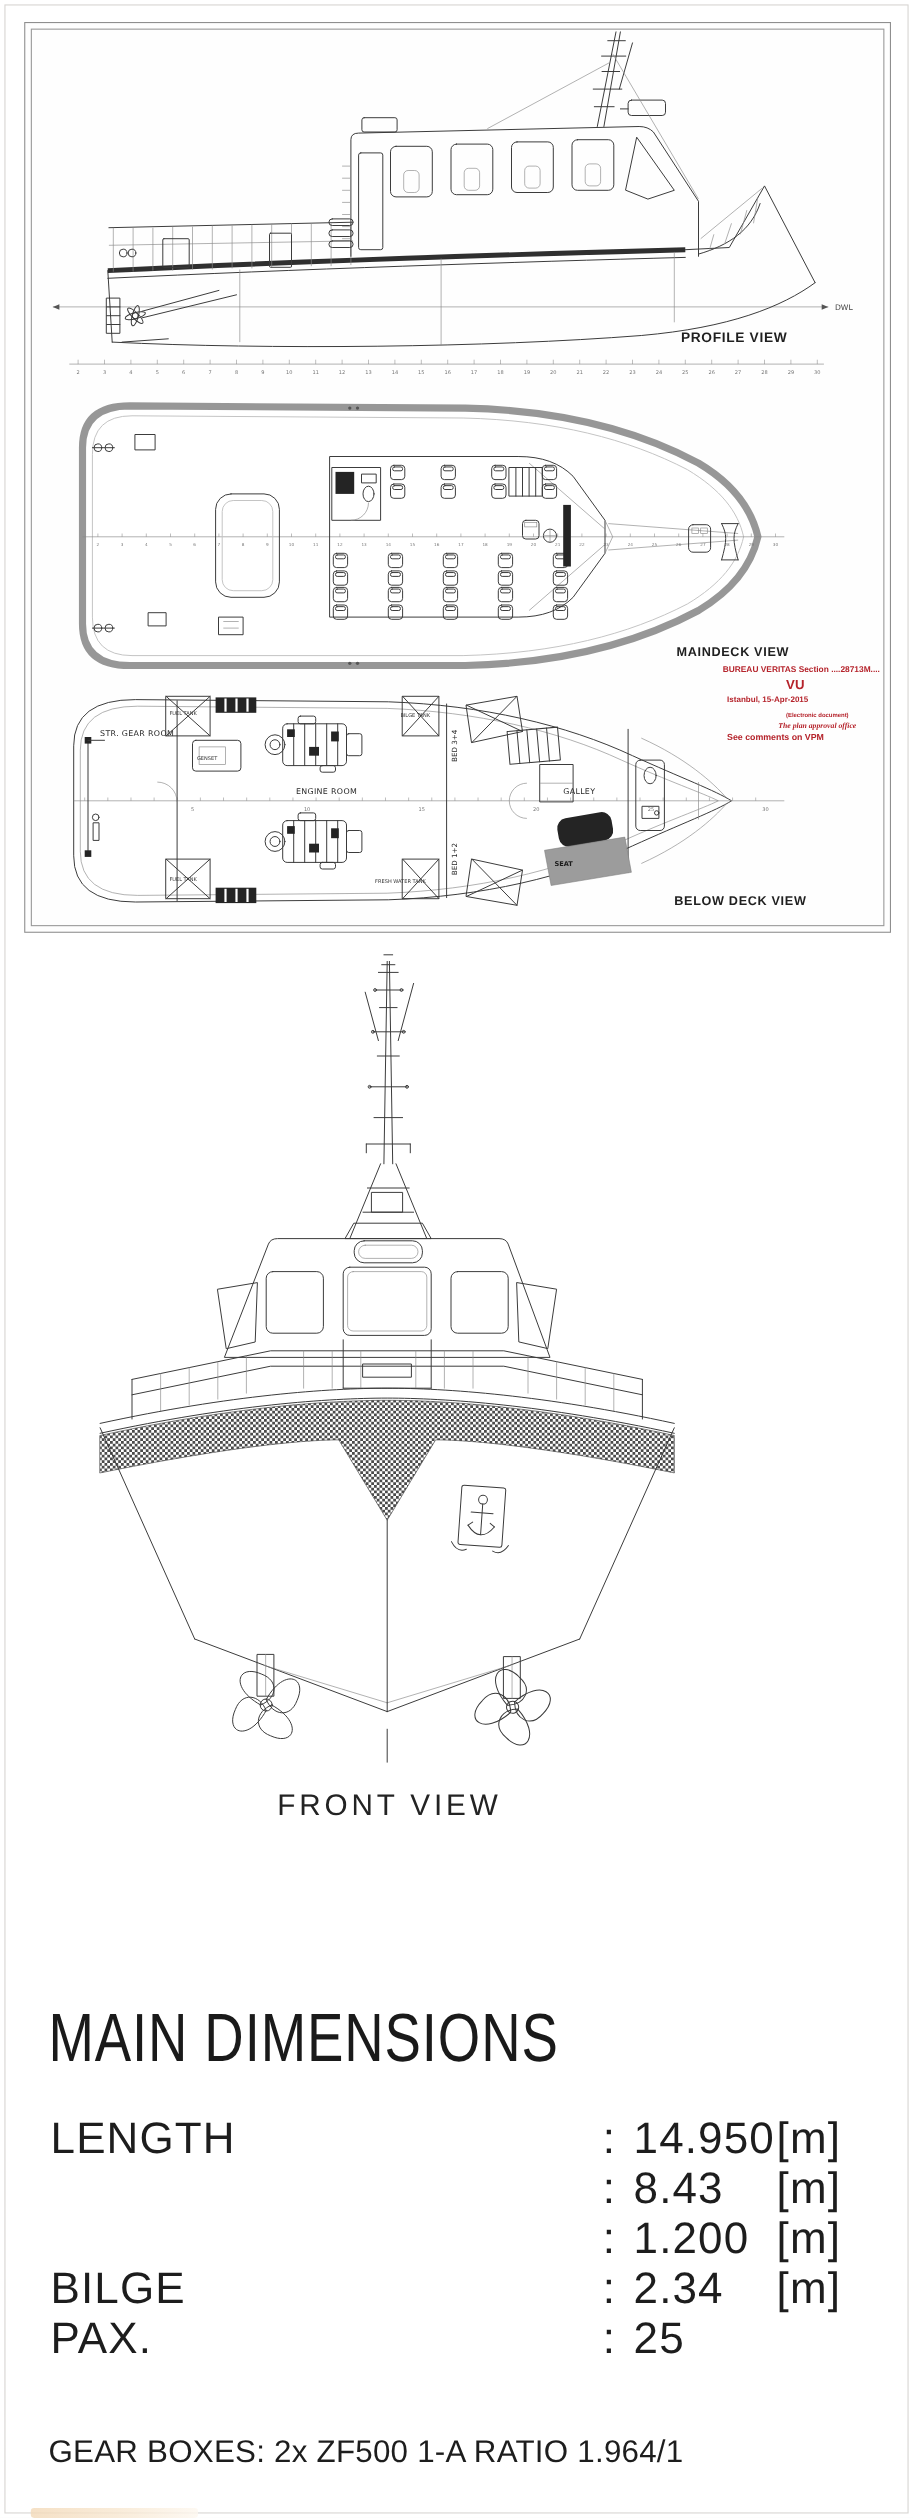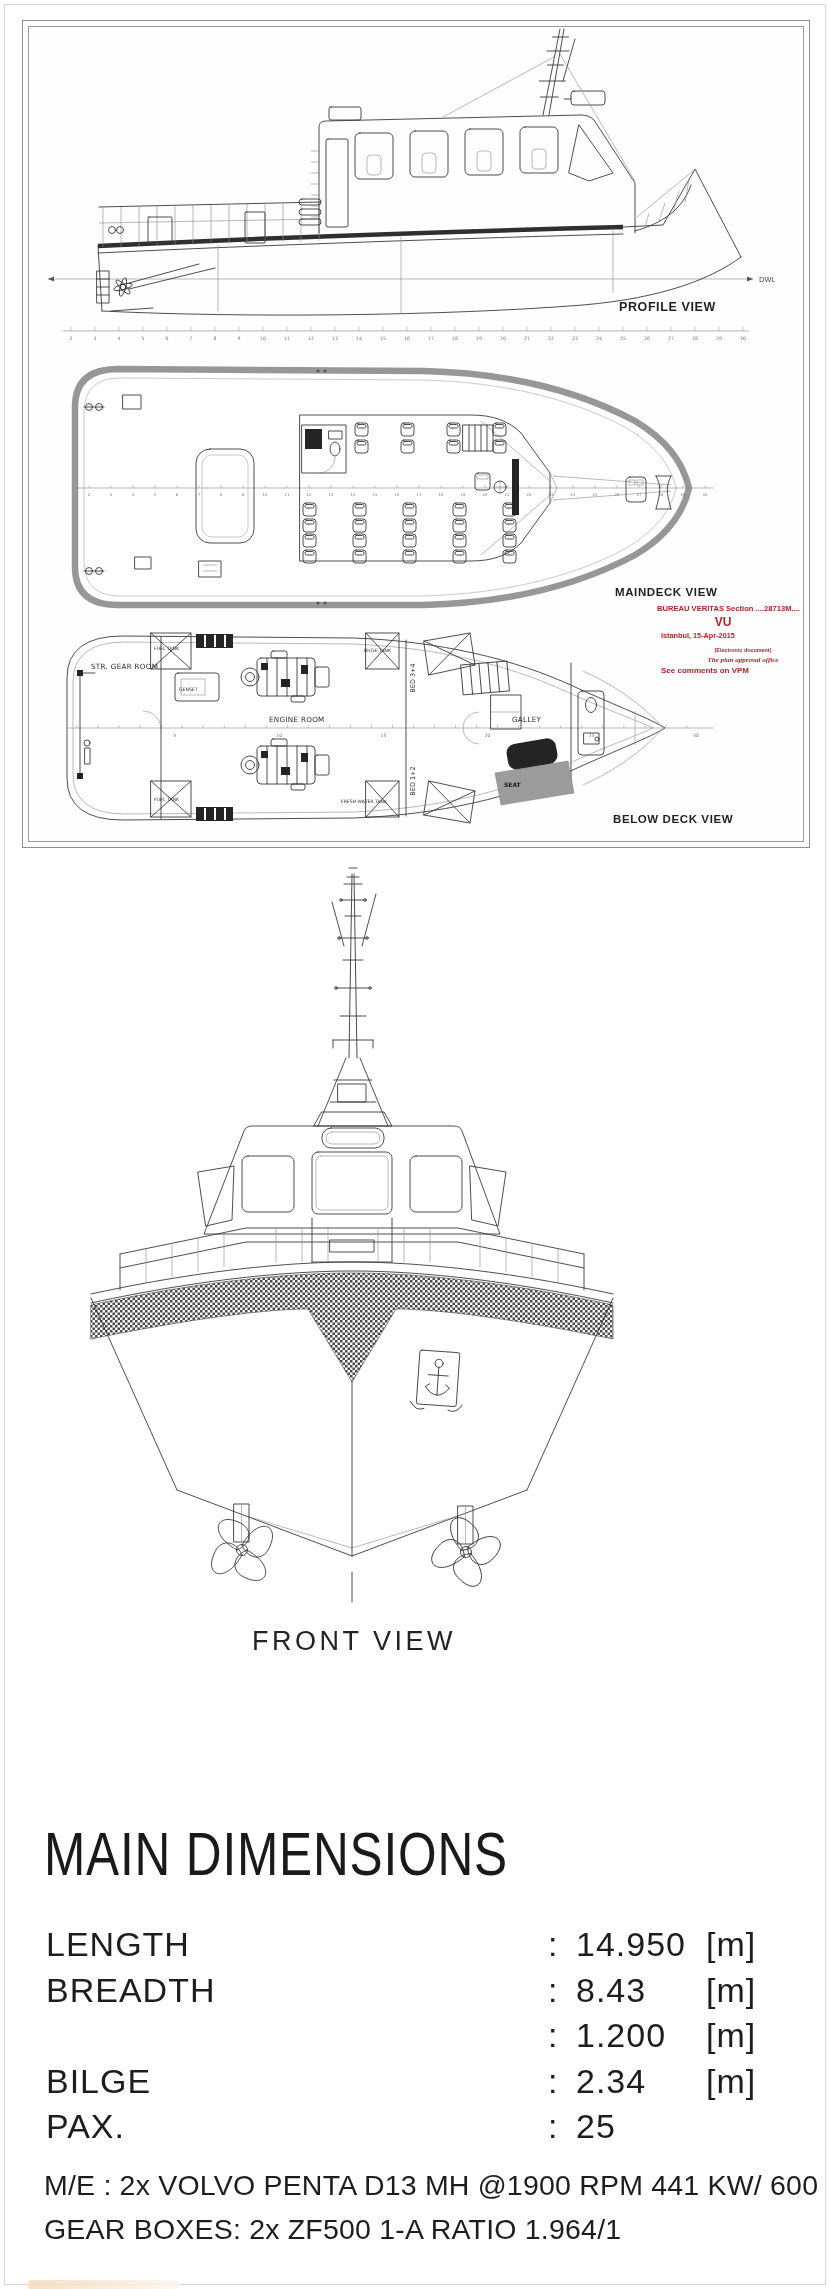--- a/index.html
+++ b/index.html
@@ -36,21 +36,21 @@
   .st2{font:700 12px "Liberation Sans",sans-serif;}
   .st3{font:600 7.3px "Liberation Sans",sans-serif;}
   .st4{font:600 5.4px "Liberation Sans",sans-serif;}
   .st5{font:italic 600 7px "Liberation Serif",serif;}
   .st6{font:700 8px "Liberation Sans",sans-serif;}
 
   
   .dims-title{position:absolute;left:44px;top:1818px;margin:0;font-size:62px;font-weight:400;color:#1a1a1a;white-space:nowrap;}
   .dims-title .squeeze{display:inline-block;transform:scaleX(.8);transform-origin:left center;letter-spacing:1px;}
   .dims-table{position:absolute;left:46px;top:1922px;width:780px;}
-  .drow{position:relative;height:45.5px;font-size:34px;line-height:45.5px;letter-spacing:1px;color:#1d1d1d;}
+  .drow{position:relative;height:45.5px;font-size:40px;line-height:45.5px;letter-spacing:1px;color:#1d1d1d;}
   .drow span{position:absolute;top:0;white-space:nowrap;}
   .dlabel{left:0;}
   .dcolon{left:502px;}
   .dvalue{left:530px;}
   .dunit{left:660px;}
   .spec-line{position:absolute;left:44px;font-size:28.5px;line-height:34px;color:#1d1d1d;white-space:nowrap;letter-spacing:.2px;}
   #engine-line{top:2168px;}
   #gear-line{top:2212px;}
   .bottom-sliver{position:absolute;left:28px;top:2280px;width:152px;height:9px;border-radius:3px;
     background:linear-gradient(90deg,#f3d9b8 0%,#f8e8d2 55%,#fdf7ef 100%);opacity:.8;}
@@ -690,21 +690,20 @@
   <h1 class="dims-title"><span class="squeeze">MAIN DIMENSIONS</span></h1>
 
   <div class="dims-table">
     <div class="drow">
       <span class="dlabel">LENGTH</span>
       <span class="dcolon">:</span>
       <span class="dvalue">14.950</span>
       <span class="dunit">[m]</span>
     </div>
     <div class="drow">
-      <span class="dlabel">BREADTH</span>
       <span class="dcolon">:</span>
       <span class="dvalue">8.43</span>
       <span class="dunit">[m]</span>
     </div>
     <div class="drow">
       <span class="dcolon">:</span>
       <span class="dvalue">1.200</span>
       <span class="dunit">[m]</span>
     </div>
     <div class="drow">
@@ -714,17 +713,16 @@
       <span class="dunit">[m]</span>
     </div>
     <div class="drow">
       <span class="dlabel">PAX.</span>
       <span class="dcolon">:</span>
       <span class="dvalue">25</span>
       <span class="dunit"></span>
     </div>
   </div>
 
-  <div class="spec-line" id="engine-line">M/E : 2x VOLVO PENTA D13 MH @1900 RPM 441 KW/ 600</div>
   <div class="spec-line" id="gear-line">GEAR BOXES: 2x ZF500 1-A  RATIO 1.964/1</div>
 
   <div class="bottom-sliver"></div>
 </div>
 
 </body></html>

